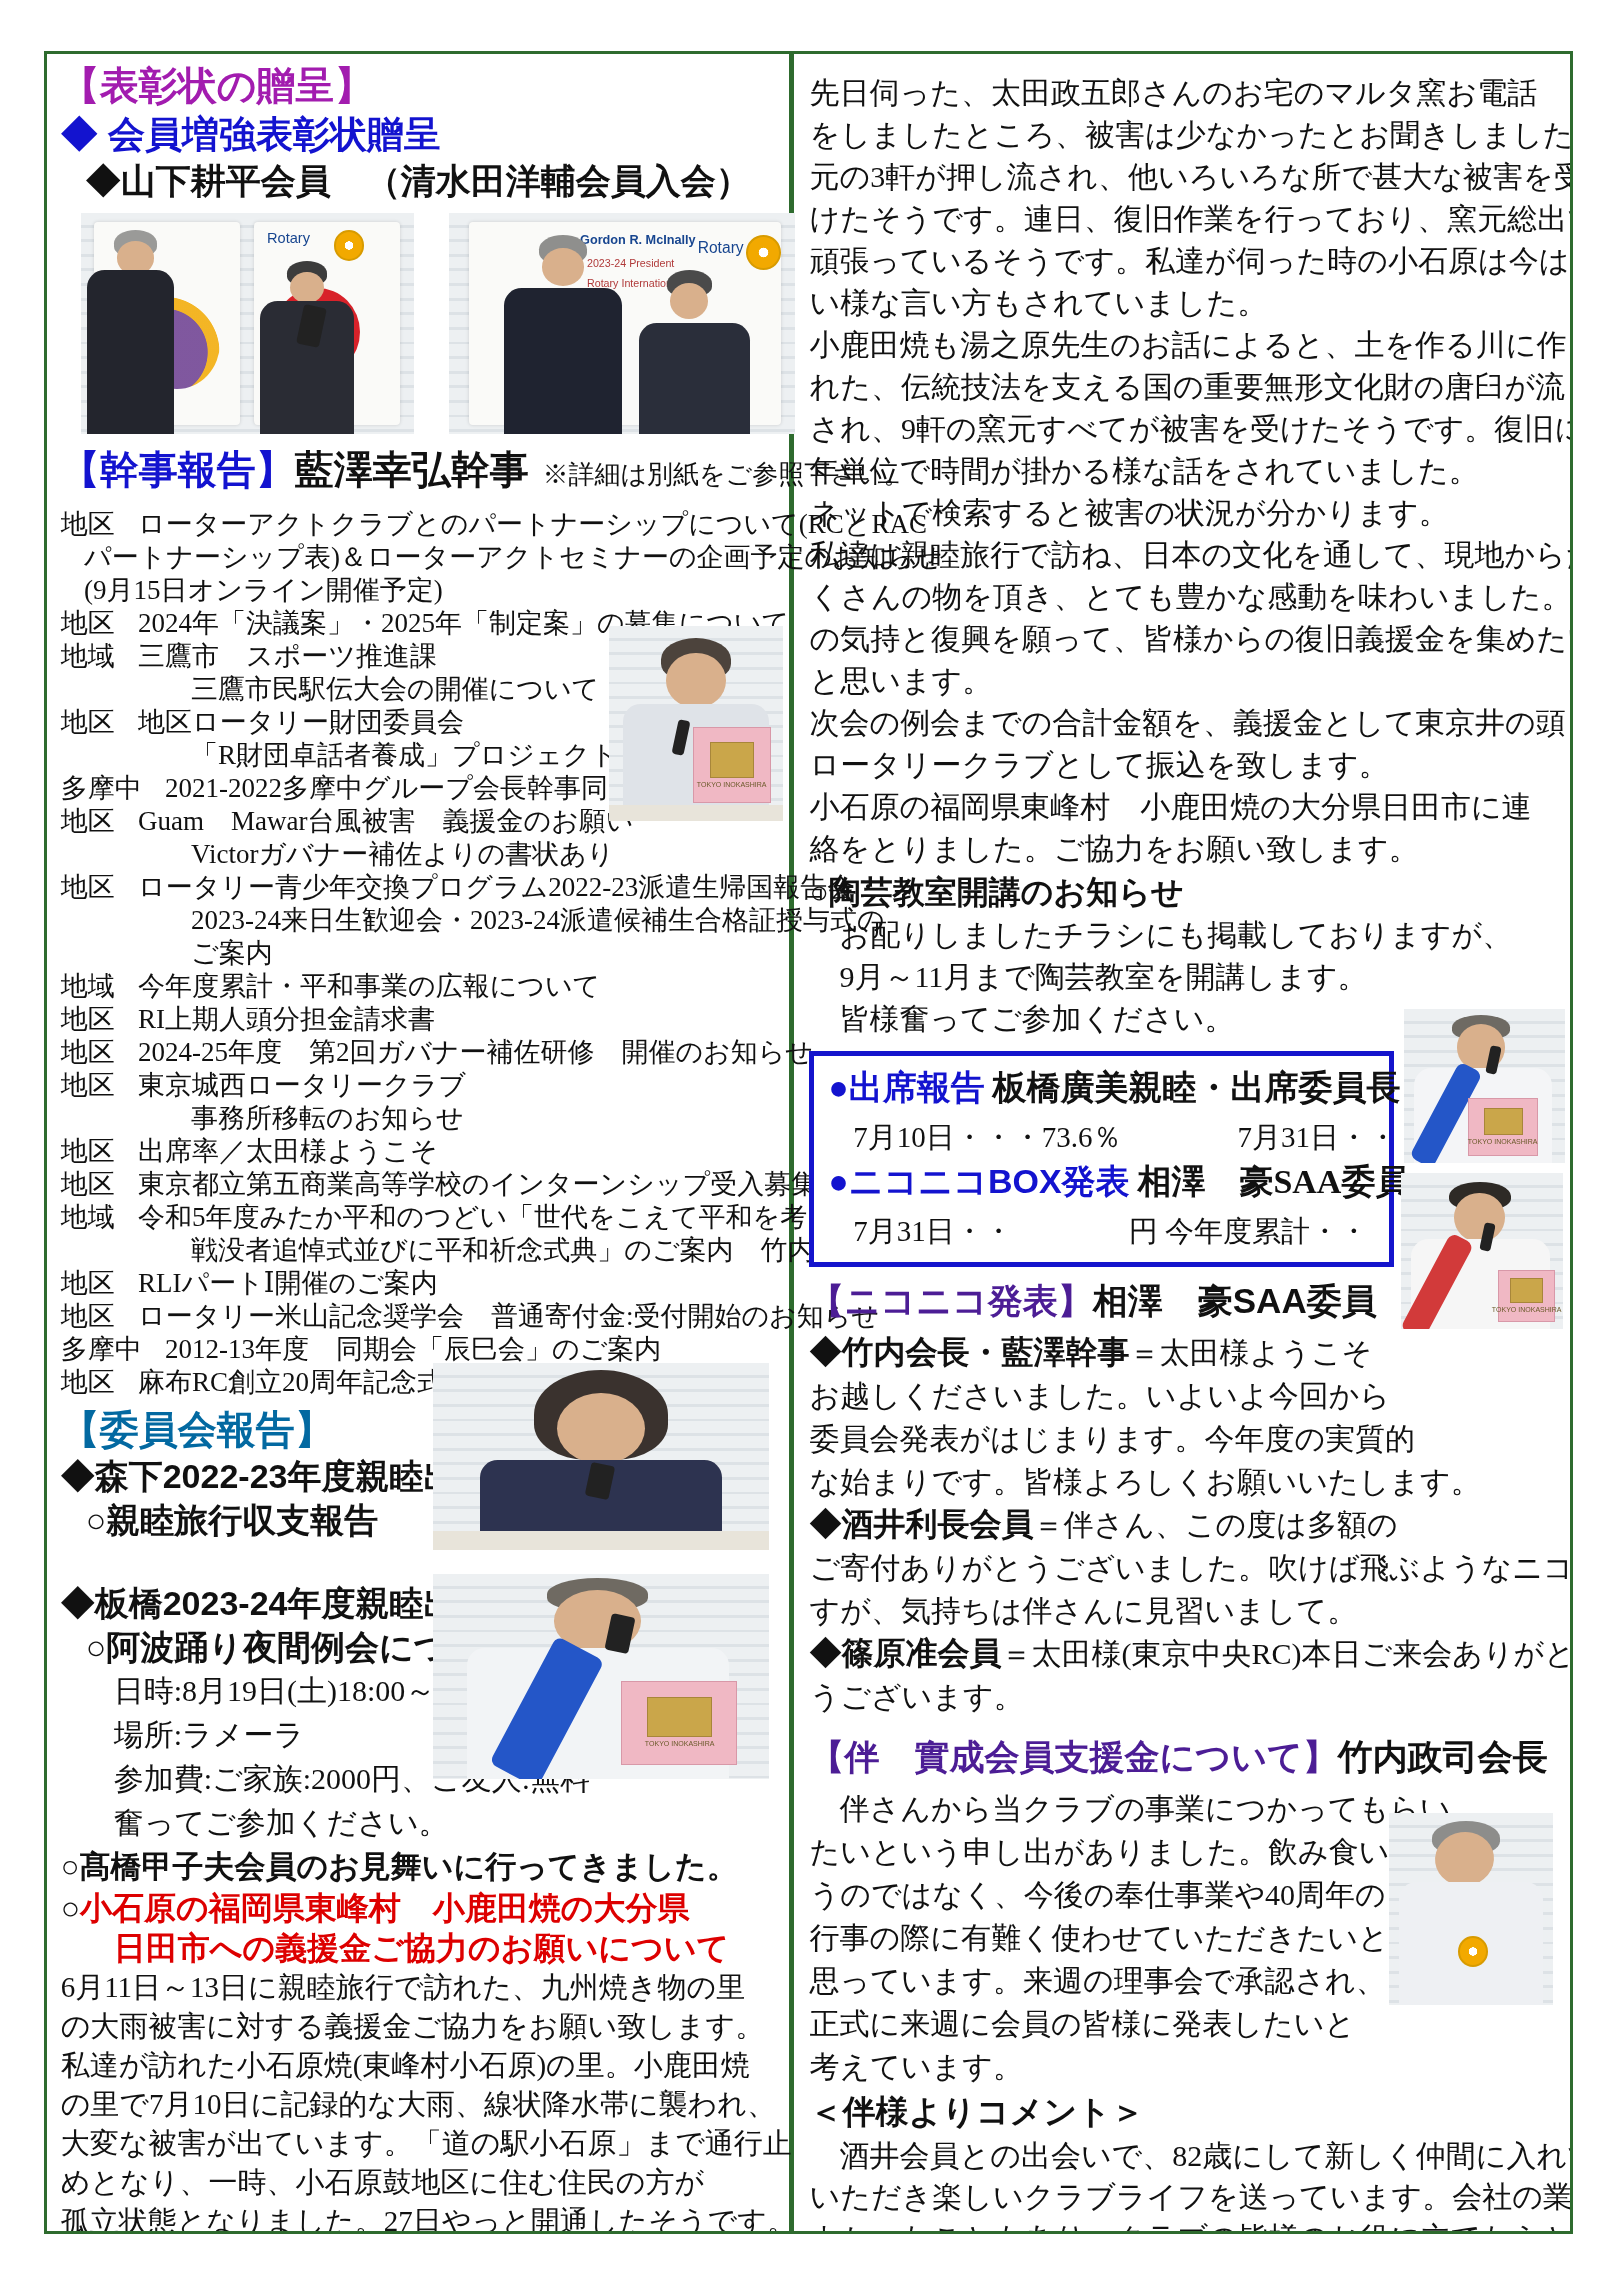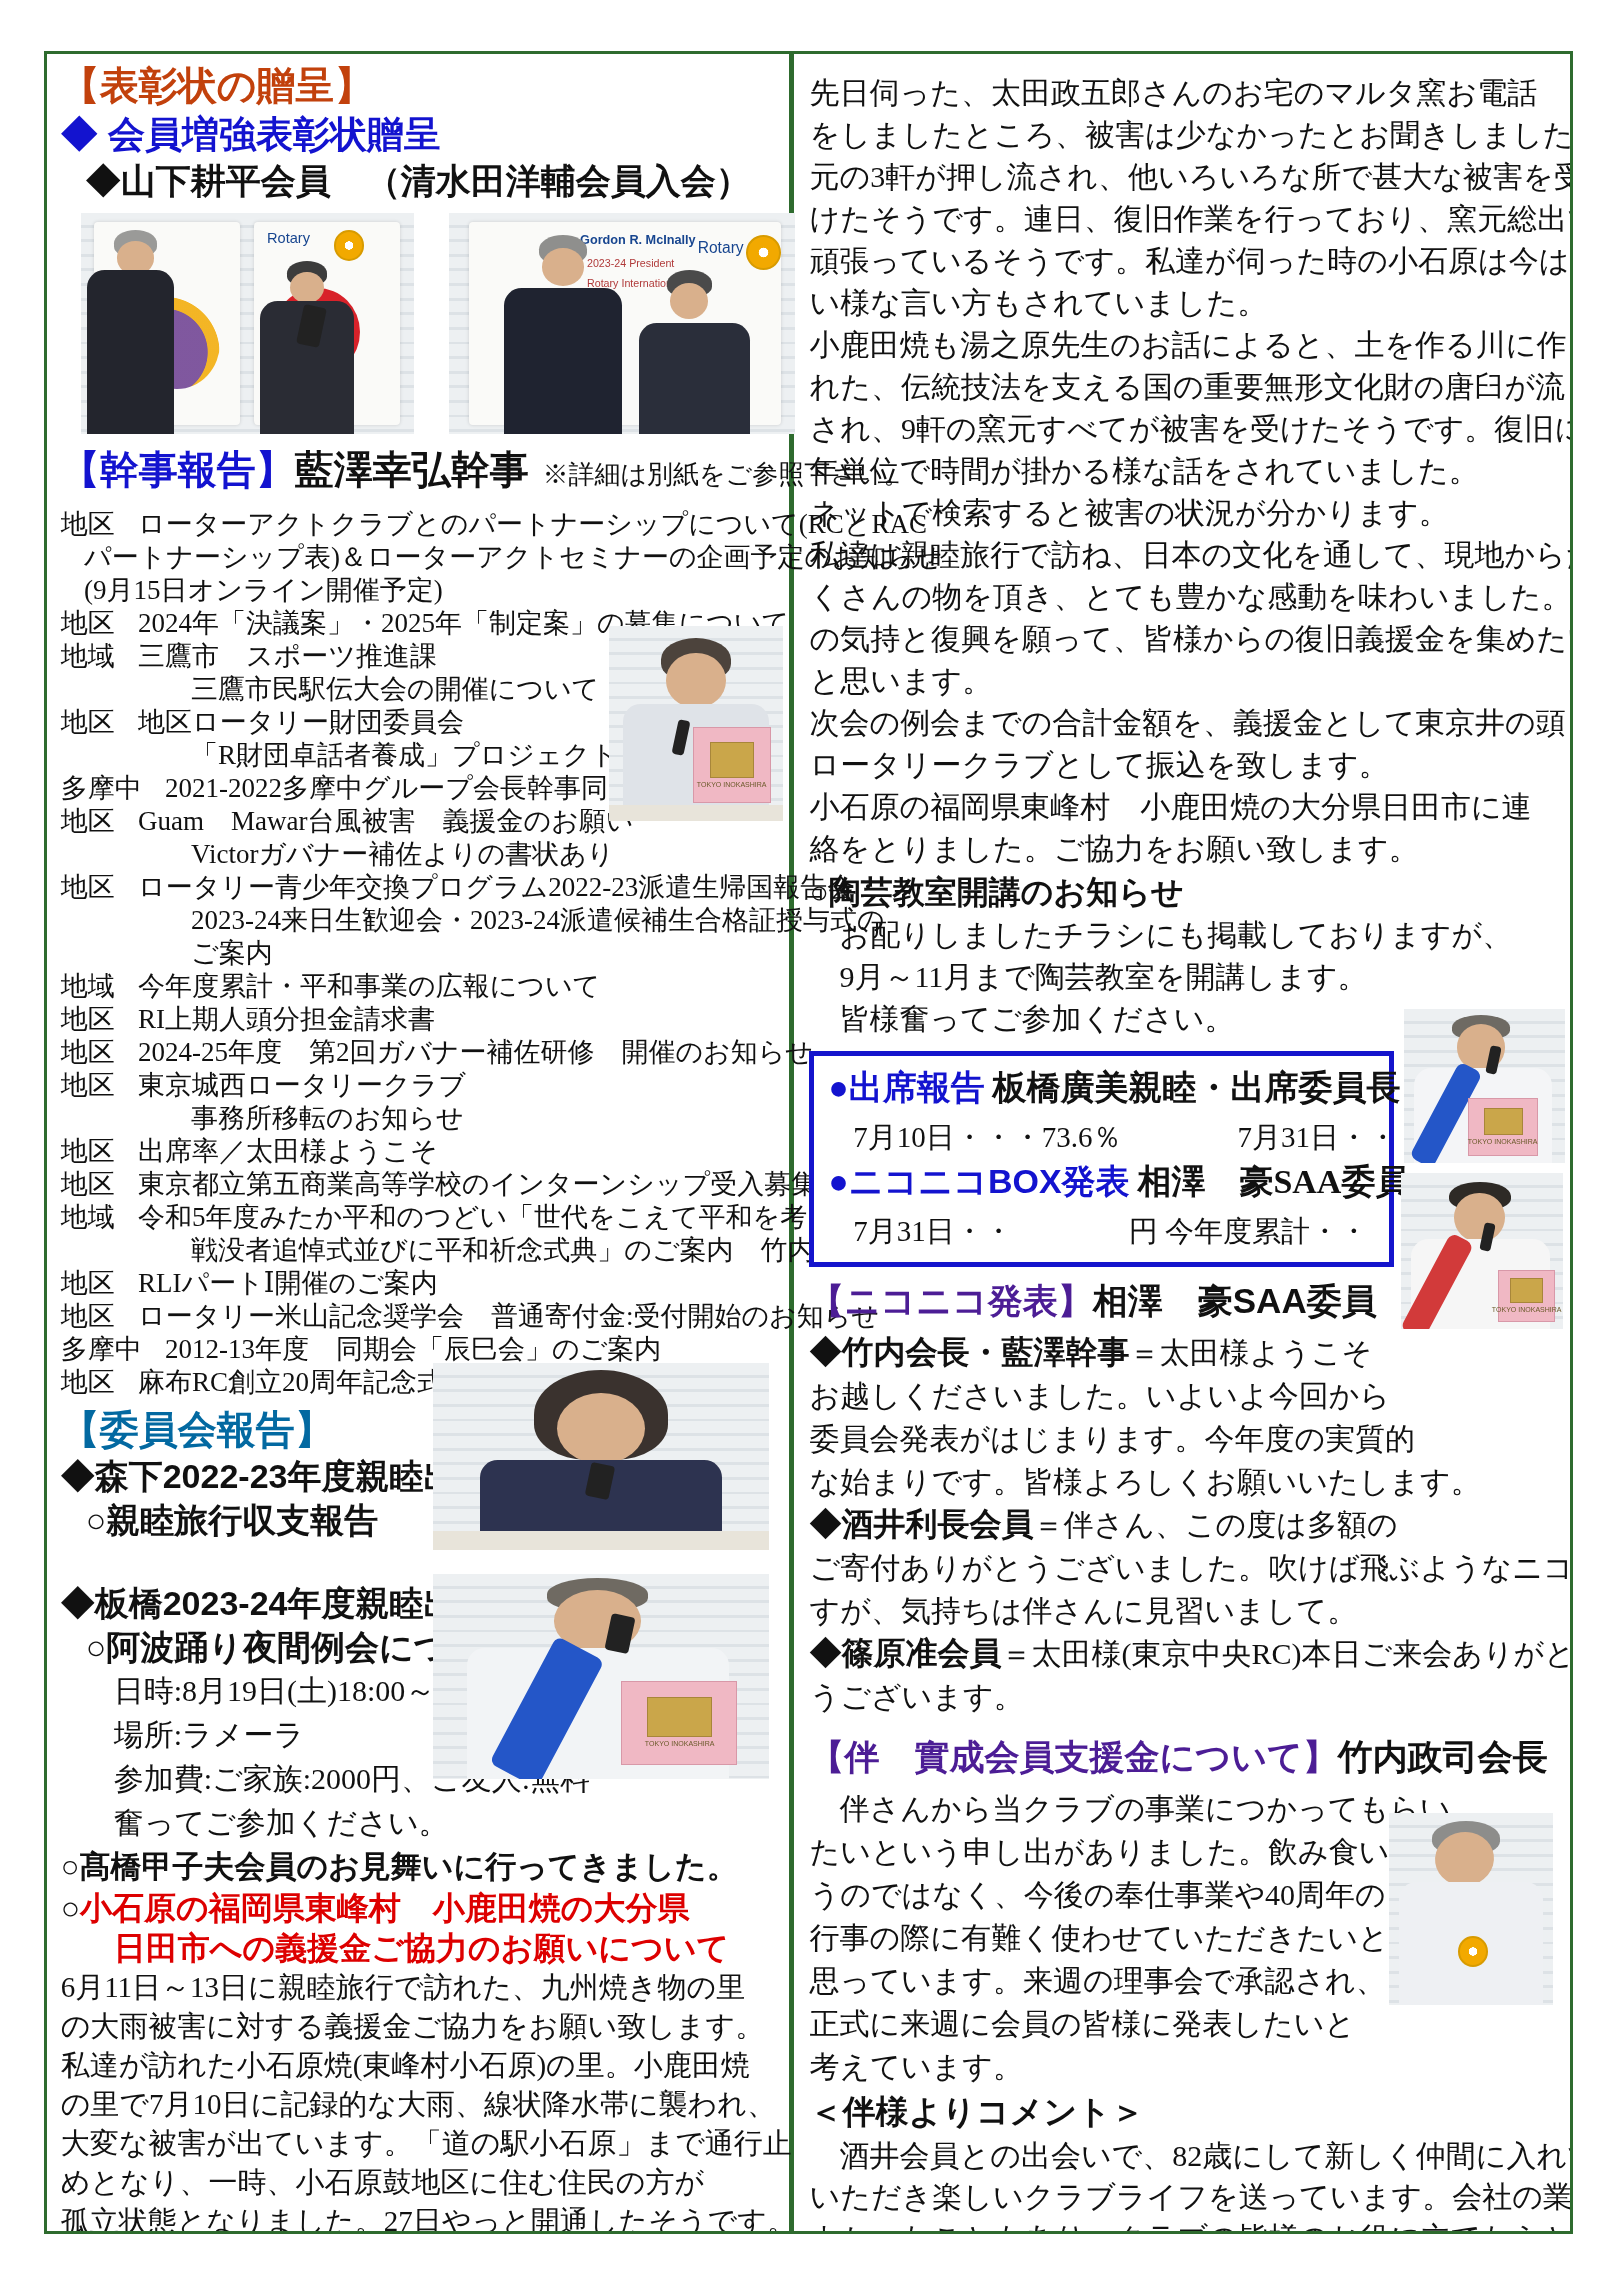--- a/index.html
+++ b/index.html
@@ -4,21 +4,21 @@
 <style>
   html,body{margin:0;padding:0;background:#ffffff;}
   body{width:1612px;height:2287px;position:relative;font-family:"Liberation Serif","DejaVu Serif",serif;color:#111;}
   .frame{position:absolute;left:44px;top:51px;width:1529px;height:2183px;border:3.9px solid #2e6b2e;box-sizing:border-box;display:flex;overflow:hidden;background:#fff;}
   .col-left{width:742px;position:relative;padding:5.9px 0 0 13.7px;box-sizing:border-box;}
   .divider{width:4.9px;background:#2e6b2e;flex:none;}
   .col-right{flex:1;position:relative;padding:17.6px 7.8px 0 15.6px;box-sizing:border-box;}
   .red{color:#dd0000;}
 
   
-  .h-award{font-family:"Liberation Sans",sans-serif;font-weight:bold;font-size:39px;line-height:51px;color:#c2410c;}
+  .h-award{font-family:"Liberation Sans",sans-serif;font-weight:bold;font-size:39px;line-height:51px;color:#a21caf;}
   .h-award-sub{font-family:"Liberation Sans",sans-serif;font-weight:bold;font-size:37px;line-height:47px;color:#1313cf;}
   .h-award-member{font-family:"Liberation Sans",sans-serif;font-weight:bold;font-size:35px;line-height:45px;color:#111;padding-left:25px;}
   .photo-row{display:flex;gap:35px;margin:9.8px 0 11.7px 3.9px;padding-left:16px;}
   .sec-head{margin:5.9px 0 5.9px;line-height:49px;white-space:nowrap;}
   .sec-head .h1{font-family:"Liberation Sans",sans-serif;font-weight:bold;font-size:39px;color:#1313cf;}
   .sec-head .nm{font-family:"Liberation Sans",sans-serif;font-weight:bold;font-size:39px;color:#111;}
   .sec-head .note{font-size:26px;color:#111;margin-left:13.7px;}
   .report{font-size:27px;line-height:33px;}
   .rline{white-space:nowrap;}
   .rtag{margin-right:23.4px;}

